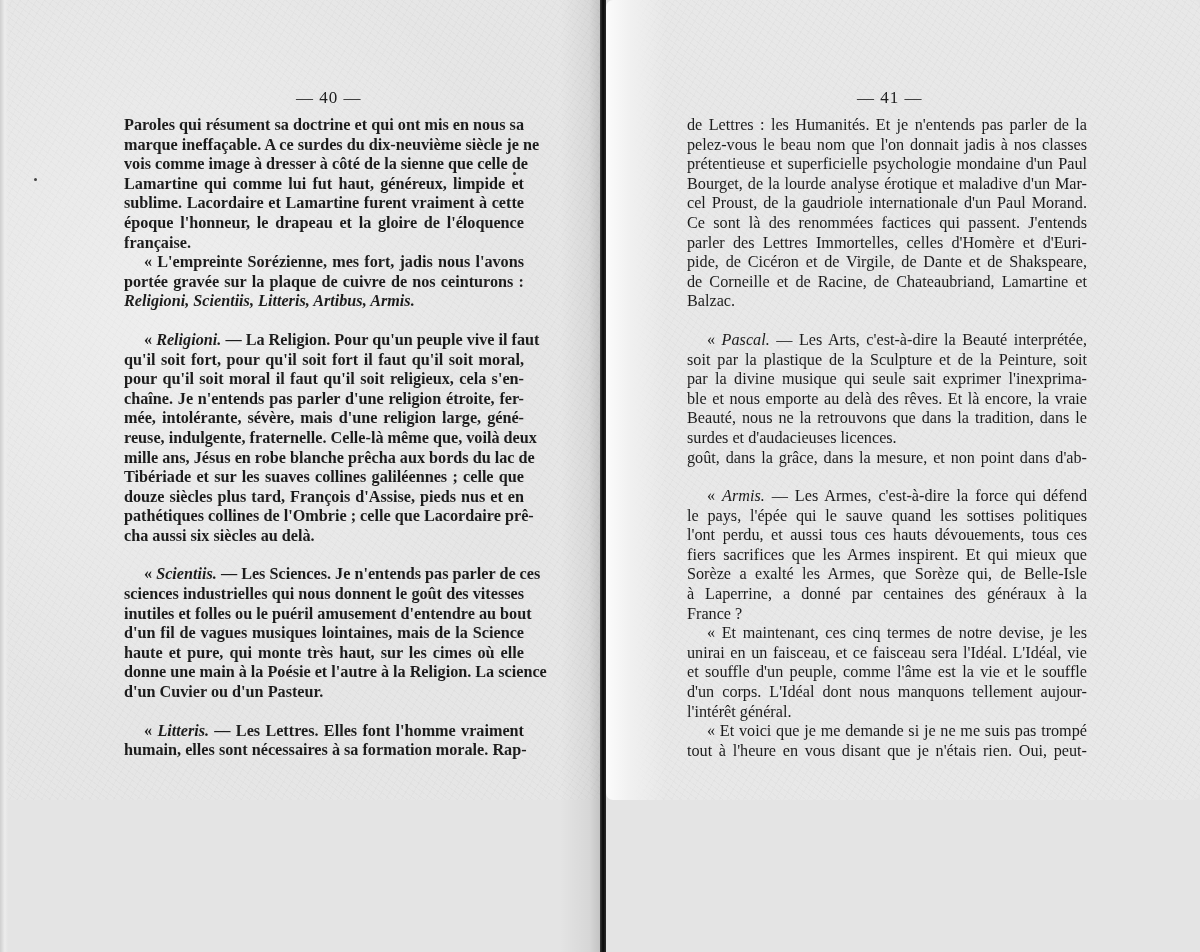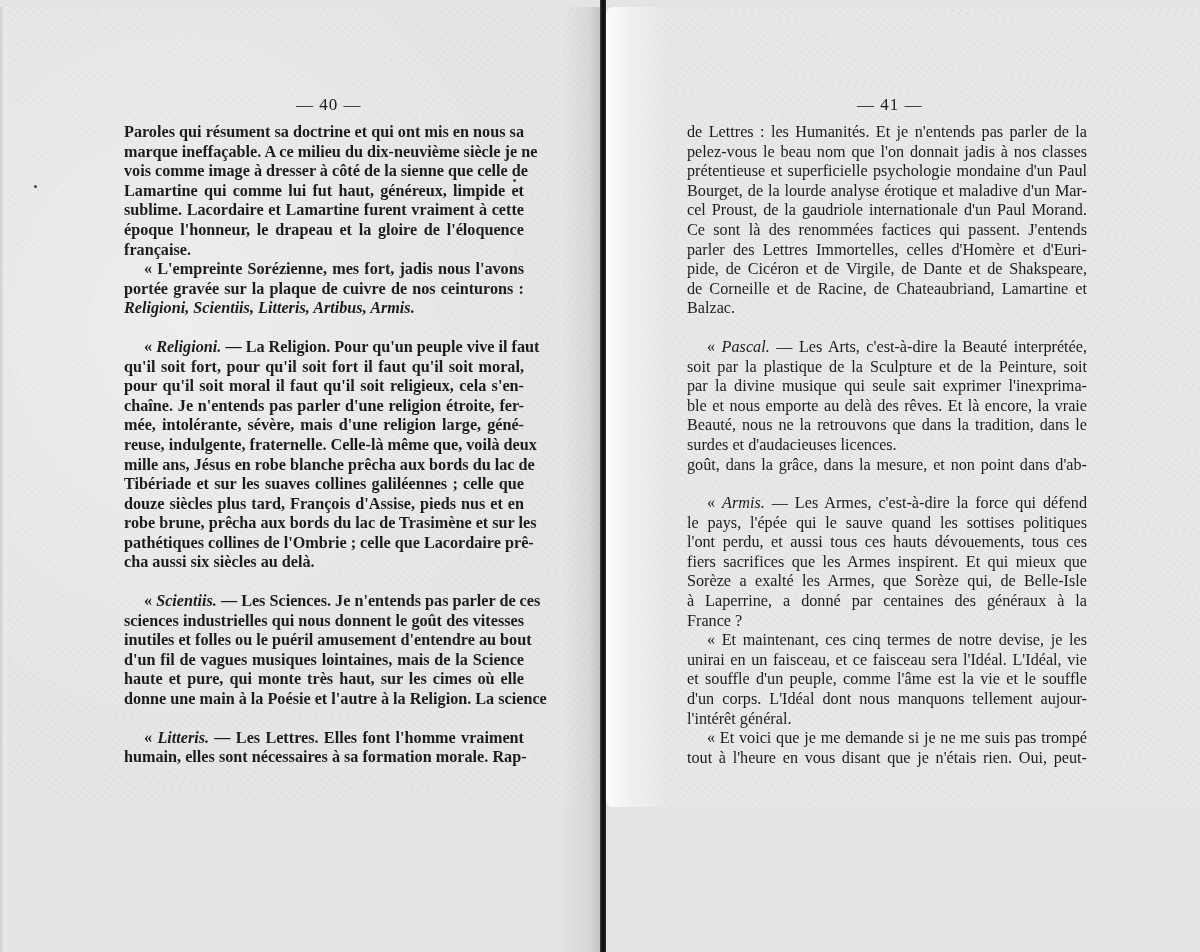--- a/index.html
+++ b/index.html
@@ -10,21 +10,20 @@
     color: #1c1c1c;
   }
   .spread { position: absolute; inset: 0; }
   .page {
     position: absolute; top: 0; height: 800px;
     background:
       radial-gradient(ellipse at 30% 40%, rgba(255,255,255,0.35), rgba(0,0,0,0) 60%),
       repeating-linear-gradient(37deg, rgba(0,0,0,0.018) 0 1px, rgba(0,0,0,0) 1px 5px),
       repeating-linear-gradient(-61deg, rgba(0,0,0,0.015) 0 1px, rgba(0,0,0,0) 1px 7px),
       #e6e6e6;
-    margin-top: 7px;
   }
   .page-left { left: 0; width: 602px; }
   .page-right { left: 606px; width: 594px;
     background:
       linear-gradient(90deg, #fbfbfb 0px, #f0f0f0 25px, rgba(0,0,0,0) 60px),
       repeating-linear-gradient(37deg, rgba(0,0,0,0.018) 0 1px, rgba(0,0,0,0) 1px 5px),
       repeating-linear-gradient(-61deg, rgba(0,0,0,0.015) 0 1px, rgba(0,0,0,0) 1px 7px),
       #e8e8e8;
     border-radius: 7px;
   }
@@ -64,21 +63,21 @@
 <body>
 
 <div class="spread">
   <div class="page page-left">
     <div class="left-edge"></div>
     <div class="gutter-shadow"></div>
     <div class="folio folio-left">— 40 —</div>
     <div class="text-block text-left">
         <div class="para">
           <span class="line">Paroles qui résument sa doctrine et qui ont mis en nous sa</span>
-          <span class="line">marque ineffaçable. A ce milieu du dix-neuvième siècle je ne</span>
+          <span class="line">marque ineffaçable. A ce surdes du dix-neuvième siècle je ne</span>
           <span class="line">vois comme image à dresser à côté de la sienne que celle de</span>
           <span class="line">Lamartine qui comme lui fut haut, généreux, limpide et</span>
           <span class="line">sublime. Lacordaire et Lamartine furent vraiment à cette</span>
           <span class="line">époque l'honneur, le drapeau et la gloire de l'éloquence</span>
           <span class="line last">française.</span>
         </div>
         <div class="para">
           <span class="line indent">« L'empreinte Sorézienne, mes fort, jadis nous l'avons</span>
           <span class="line">portée gravée sur la plaque de cuivre de nos ceinturons :</span>
           <span class="line last"><em>Religioni, Scientiis, Litteris, Artibus, Armis.</em></span>
@@ -86,31 +85,31 @@
         <div class="para gap">
           <span class="line indent">« <em>Religioni.</em> — La Religion. Pour qu'un peuple vive il faut</span>
           <span class="line">qu'il soit fort, pour qu'il soit fort il faut qu'il soit moral,</span>
           <span class="line">pour qu'il soit moral il faut qu'il soit religieux, cela s'en-</span>
           <span class="line">chaîne. Je n'entends pas parler d'une religion étroite, fer-</span>
           <span class="line">mée, intolérante, sévère, mais d'une religion large, géné-</span>
           <span class="line">reuse, indulgente, fraternelle. Celle-là même que, voilà deux</span>
           <span class="line">mille ans, Jésus en robe blanche prêcha aux bords du lac de</span>
           <span class="line">Tibériade et sur les suaves collines galiléennes ; celle que</span>
           <span class="line">douze siècles plus tard, François d'Assise, pieds nus et en</span>
-          <span class="line">robe brune, prêcha aux bords du lac de Trasimène et sur les</span>
           <span class="line">pathétiques collines de l'Ombrie ; celle que Lacordaire prê-</span>
           <span class="line last">cha aussi six siècles au delà.</span>
         </div>
         <div class="para gap">
           <span class="line indent">« <em>Scientiis.</em> — Les Sciences. Je n'entends pas parler de ces</span>
           <span class="line">sciences industrielles qui nous donnent le goût des vitesses</span>
           <span class="line">inutiles et folles ou le puéril amusement d'entendre au bout</span>
           <span class="line">d'un fil de vagues musiques lointaines, mais de la Science</span>
           <span class="line">haute et pure, qui monte très haut, sur les cimes où elle</span>
           <span class="line">donne une main à la Poésie et l'autre à la Religion. La science</span>
+          <span class="line last">d'un Cuvier ou d'un Pasteur.</span>
         </div>
         <div class="para gap">
           <span class="line indent">« <em>Litteris.</em> — Les Lettres. Elles font l'homme vraiment</span>
           <span class="line">humain, elles sont nécessaires à sa formation morale. Rap-</span>
         </div>
       </div>
     <div class="speck" style="left:513px; top:172px;"></div>
     <div class="speck" style="left:34px; top:178px;"></div>
   </div>
   <div class="spine"></div>

